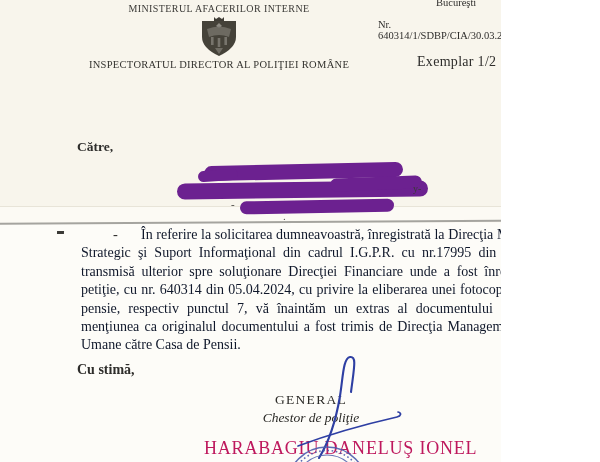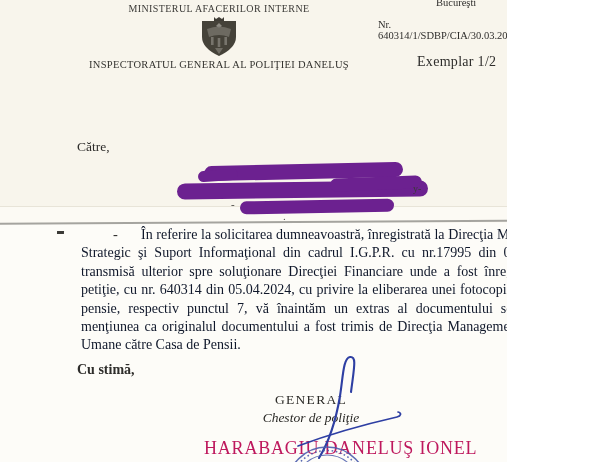--- a/index.html
+++ b/index.html
@@ -3,38 +3,37 @@
 <meta charset="utf-8">
 <style>
   html,body{margin:0;padding:0;}
   .page{
     position:relative;
     width:501px;height:462px;
     background:#fdfcf8;
     font-family:"Liberation Serif","DejaVu Serif",serif;
     color:#2e2d2b;
     overflow:hidden;
-    padding-left:6px;
   }
   
   .band-top{position:absolute;left:0;top:0;width:600px;height:207px;background:#f8f5ec;}
   .band-mid{position:absolute;left:0;top:207px;width:600px;height:16px;background:#fcfaf4;}
   .scanline-faint{position:absolute;left:0;top:206px;width:600px;height:1px;background:#e8e4d8;}
   .scanline-grey{position:absolute;left:-2px;top:221px;width:604px;height:2px;background:#a5a49f;transform:rotate(-0.35deg);}
   
   .hdr-center{position:absolute;left:58px;top:3px;width:322px;text-align:center;}
   .hdr-ministry{font-size:10px;letter-spacing:0.4px;color:#3b3a37;}
   .emblem{width:46px;height:40px;margin:3px auto 2px auto;display:block;filter:blur(0.2px);}
   .hdr-inspectorate{font-size:10.5px;letter-spacing:0.3px;margin-top:1px;color:#34332f;}
   .hdr-directorate{font-size:10.5px;letter-spacing:0.4px;margin-top:2px;color:#34332f;}
   .hdr-city{position:absolute;left:436px;top:-3px;font-size:10.5px;}
   .hdr-regnum{position:absolute;left:378px;top:19px;font-size:10.5px;}
   .hdr-copy{position:absolute;left:417px;top:54px;font-size:14px;letter-spacing:0.3px;}
   
-  .salutation{position:absolute;left:77px;top:139px;font-size:13.5px;}
+  .salutation{position:absolute;left:77px;top:139px;font-size:13.5px;font-weight:bold;}
   
   .redact{position:absolute;border-radius:9px;}
   .redact-1{left:204px;top:164px;width:199px;height:15px;transform:rotate(-1.3deg);}
   .redact-1b{left:198px;top:170px;width:40px;height:11px;transform:rotate(-4deg);border-radius:6px;}
   .redact-2{left:177px;top:182px;width:251px;height:16px;transform:rotate(-0.7deg);}
   .redact-2b{left:330px;top:177px;width:92px;height:13px;transform:rotate(-2.2deg);}
   .redact-3{left:240px;top:200px;width:154px;height:13px;transform:rotate(-1.1deg);border-radius:7px;}
   .peek-mark{position:absolute;left:413px;top:183px;font-size:10px;color:#3b3a37;}
   .stray-dash{position:absolute;left:231px;top:198px;font-size:11px;color:#3b3a37;}
   .stray-dot{position:absolute;left:283px;top:210px;font-size:11px;color:#55544f;}
@@ -74,21 +73,21 @@
 
       <path d="M18 0 l2 2 l3 -2 l3 2 l2 -2 v4 h-10 z" fill="#403d36"></path>
 
       <path d="M23 6 l3 3 l-3 2 l-3 -2 z" fill="#8d8a82"></path>
       <path d="M11 12 q12 -5 24 0 l-2 8 q-10 -4 -20 0 z" fill="#77746b" opacity="0.8"></path>
       <rect x="15" y="20" width="2.6" height="8" fill="#8d8a82" opacity="0.7"></rect>
       <rect x="21.7" y="21" width="2.6" height="9" fill="#8d8a82" opacity="0.7"></rect>
       <rect x="28.4" y="20" width="2.6" height="8" fill="#8d8a82" opacity="0.7"></rect>
       <path d="M19 31 l4 6 l4 -6 z" fill="#8d8a82" opacity="0.6"></path>
     </svg>
-    <div class="hdr-inspectorate">INSPECTORATUL GENERAL AL POLIŢIEI DANELUŞ</div>
+    <div class="hdr-inspectorate">INSPECTORATUL DIRECTOR AL POLIŢIEI ROMÂNE</div>
   </div>
 
   <div class="hdr-city">Bucureşti</div>
   <div class="hdr-regnum">Nr. 640314/1/SDBP/CIA/30.03.2024</div>
   <div class="hdr-copy">Exemplar  1/2</div>
 
   <div class="salutation">Către,</div>
 
   <div class="redact redact-1" style="background:#6c2190"></div>
   <div class="redact redact-1b" style="background:#6c2190"></div>

